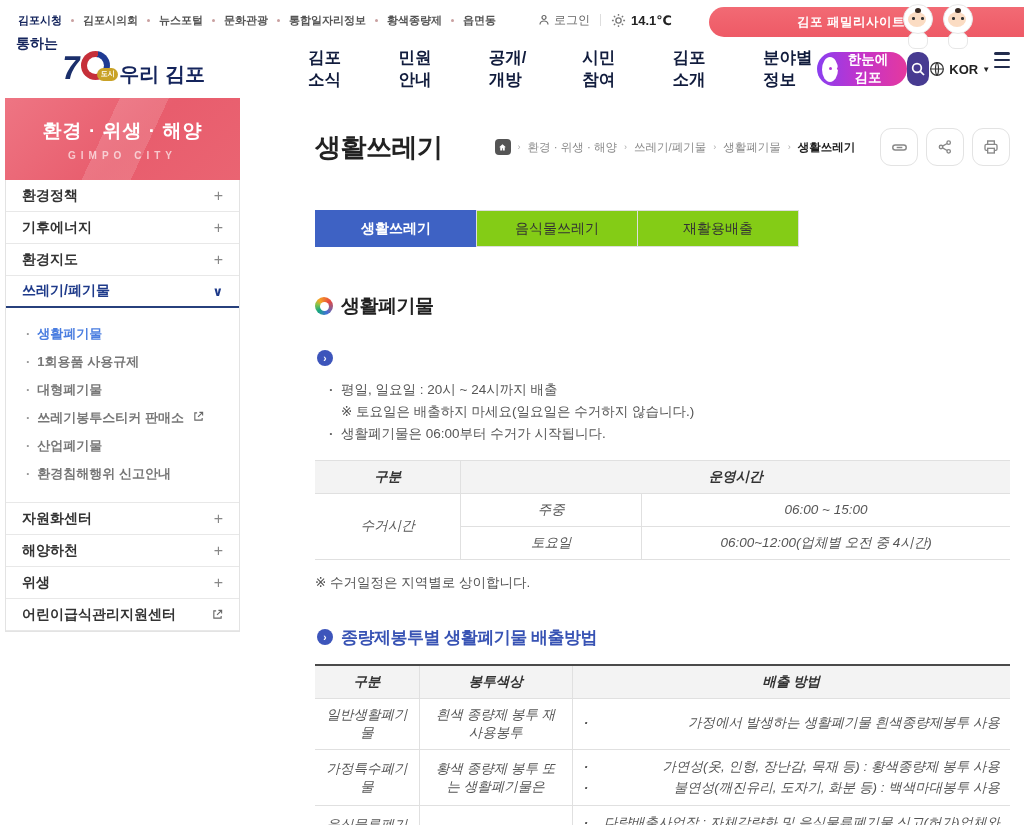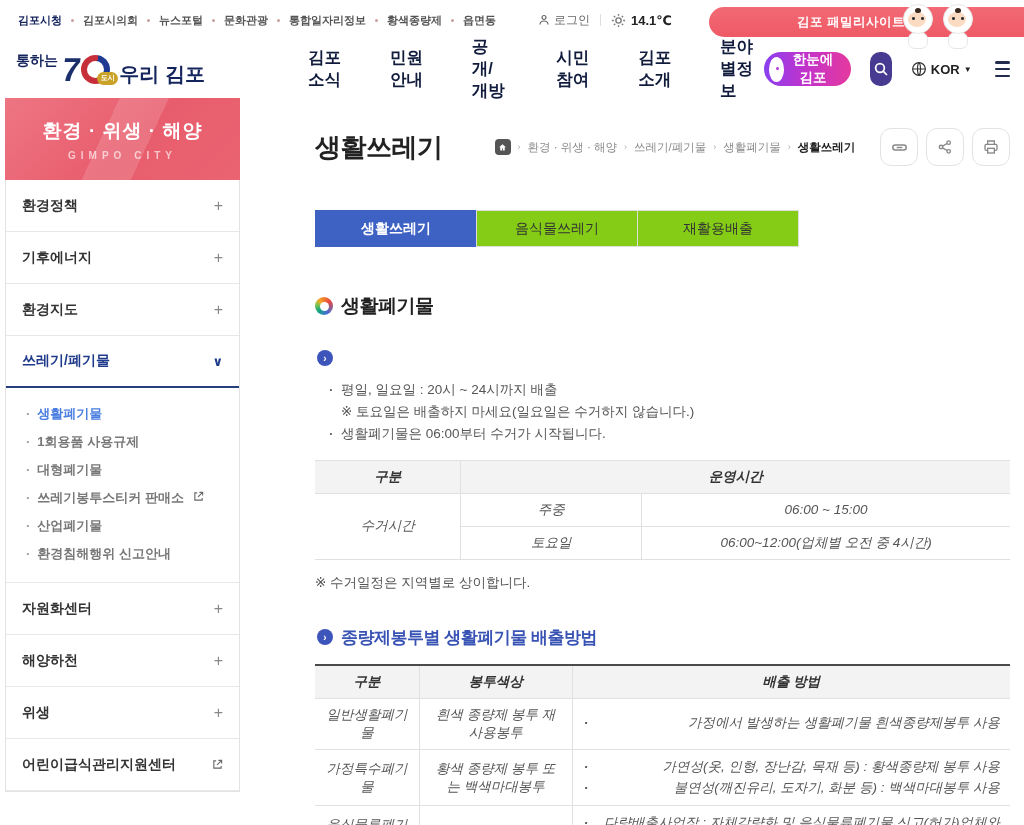--- a/index.html
+++ b/index.html
@@ -31,33 +31,33 @@
     border:1.5px solid #e7e7e7; border-radius:50%; }
   .m-face { position:absolute; top:8px; left:6px; width:18px; height:15px; background:#fbdcc3;
     border-radius:50%; }
   .m-eye { position:absolute; top:13px; left:10px; width:2.5px; height:2.5px; border-radius:50%;
     background:#333; box-shadow:9px 0 0 #333; }
   .m-hair { position:absolute; top:3.5px; left:13px; width:6px; height:5px; background:#3a2a22;
     border-radius:50% 50% 40% 40%; }
 
   
   .gnb { position:relative; height:58px; display:flex; align-items:center; padding:0 14px 0 16px; }
-  .logo { display:flex; align-items:center; width:268px; flex:none; }
+  .logo { display:flex; align-items:flex-start; width:268px; flex:none; }
   .logo-pre { font-size:14px; font-weight:800; color:#14245c; margin:-16px 4px 0 0; }
   .logo-seven { font-size:33px; font-weight:800; color:#1b2f6b; line-height:1;
     transform:skewX(-8deg); }
   .logo-zero { position:relative; width:29px; height:29px; border-radius:50%; margin-left:1px;
     background:conic-gradient(from 210deg,#c62f39 0 45%,#1f3a93 45% 85%,#c62f39 85% 100%); }
   .logo-zero::after { content:""; position:absolute; inset:6px; background:#fff; border-radius:50%; }
   .logo-badge { position:absolute; right:-8px; bottom:-1px; z-index:1; background:#c9a227;
     color:#fff; font-size:7px; font-weight:800; padding:1.5px 3.5px; border-radius:7px; }
   .logo-suf { font-size:20px; font-weight:700; color:#14245c; margin:10px 0 0 9px; }
   .gnb-nav { display:flex; align-items:center; gap:47px; margin-left:24px; }
   .gnb-item { font-size:16.5px; font-weight:800; color:#111c3d; }
-  .gnb-right { margin-left:auto; display:flex; align-items:center; gap:19px; }
+  .gnb-right { margin-left:auto; display:flex; gap:0; }
   .glance-pill { display:flex; align-items:center; gap:7px; height:34px; border-radius:17px;
     padding:0 16px 0 5px; background:linear-gradient(90deg,#8a3ff0,#c433c9,#e5399e); border:none; cursor:pointer; }
   .glance-badge { width:25px; height:25px; border-radius:50%; background:#fff; position:relative; }
   .glance-badge::after { content:""; position:absolute; top:10px; left:7px; width:3px; height:3px;
     border-radius:50%; background:#b23ad6; box-shadow:8px 0 0 #b23ad6; }
   .glance-pill span { color:#fff; font-size:13.5px; font-weight:800; }
   .search-btn { width:34px; height:34px; border-radius:10px; background:#473b91; border:none;
     display:flex; align-items:center; justify-content:center; cursor:pointer; }
   .lang { display:flex; align-items:center; gap:4px; font-size:13px; font-weight:800; color:#222; cursor:pointer; }
   .lang .caret { font-size:8px; color:#222; }
@@ -70,21 +70,21 @@
 
   
   .sidebar { width:235px; margin-left:5px; flex:none; }
   .side-head { position:relative; height:82px; overflow:hidden; text-align:center;
     background:linear-gradient(135deg,#ee7583 0%,#e85d6d 55%,#ea6472 100%); padding-top:20px; }
   .side-head::after { content:""; position:absolute; inset:0;
     background:linear-gradient(115deg,transparent 42%,rgba(255,255,255,.14) 42%,rgba(255,255,255,.14) 60%,transparent 60%); }
   .side-title { color:#fff; font-size:19px; font-weight:800; letter-spacing:1px; }
   .side-sub { color:rgba(255,255,255,.65); font-size:10px; font-weight:700; letter-spacing:5px; margin-top:6px; }
   .side-menu { border:1px solid #e3e3e3; border-top:none; }
-  .s-item { display:flex; align-items:center; justify-content:space-between; height:52px;
+  .s-item { display:flex; align-items:center; justify-content:space-between; height:32px;
     padding:0 16px; border-bottom:1px solid #e8e8e8; cursor:pointer; }
   .s-item .s-label { font-size:14px; font-weight:700; color:#333; }
   .s-item .s-ic { font-size:16px; color:#888; font-weight:400; }
   .s-item.active { border-bottom:2px solid #27407c; }
   .s-item.active .s-label { color:#1e3a8a; font-weight:800; }
   .s-item.active .s-ic { color:#1e3a8a; font-size:13px; font-weight:800; }
   .s-sub { padding:12px 8px 14px 20px; border-bottom:1px solid #e8e8e8; background:#fff; }
   .s-sub-item { display:flex; align-items:baseline; gap:7px; padding:5px 0; }
   .s-sub-item .s-bullet { color:#999; font-weight:900; font-size:13px; }
   .s-sub-item span.lbl { font-size:13px; color:#777; font-weight:600; }
@@ -460,21 +460,21 @@
       <tbody id="t2body">
           <tr>
             <td>일반생활폐기물</td>
             <td>흰색 종량제 봉투 재사용봉투</td>
             <td class="methods">
               <div class="m-line">가정에서 발생하는 생활폐기물 흰색종량제봉투 사용</div>
             </td>
           </tr>
           <tr>
             <td>가정특수폐기물</td>
-            <td>황색 종량제 봉투 또는 백색마대봉투</td>
+            <td>황색 종량제 봉투 또는 생활폐기물은</td>
             <td class="methods">
               <div class="m-line">가연성(옷, 인형, 장난감, 목재 등) : 황색종량제 봉투 사용</div>
               <div class="m-line">불연성(깨진유리, 도자기, 화분 등) : 백색마대봉투 사용</div>
             </td>
           </tr>
           <tr>
             <td>음식물류폐기물</td>
             <td>녹색 종량제 봉투</td>
             <td class="methods">
               <div class="m-line">다량배출사업장 : 자체감량화 및 음식물류폐기물 신고(허가)업체와 위탁처리대상</div>

